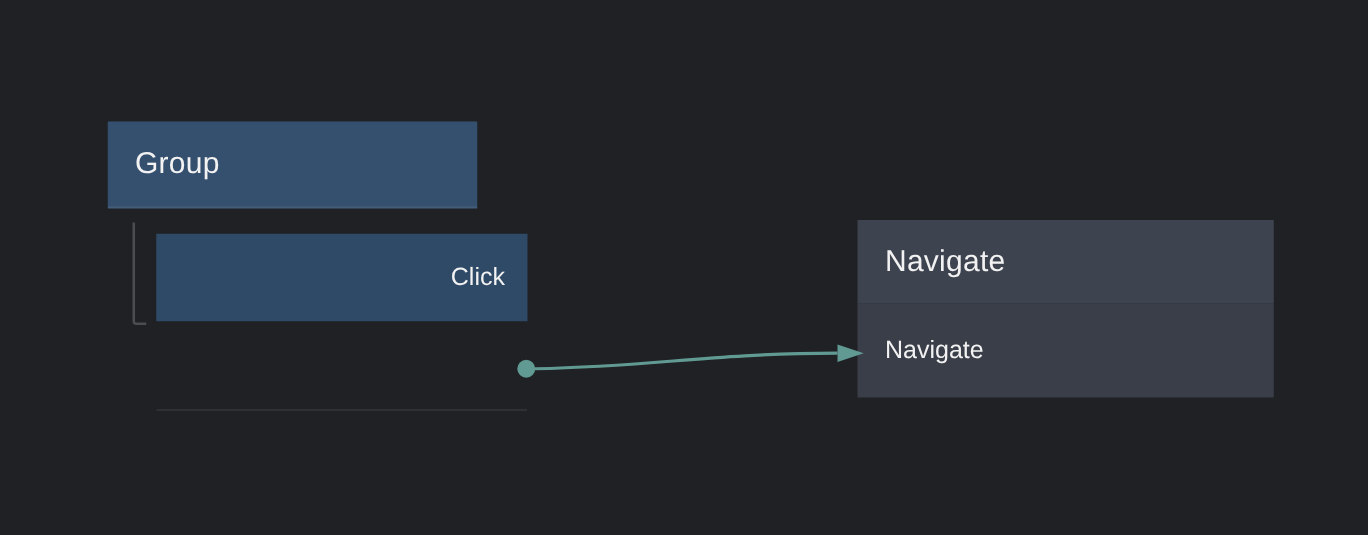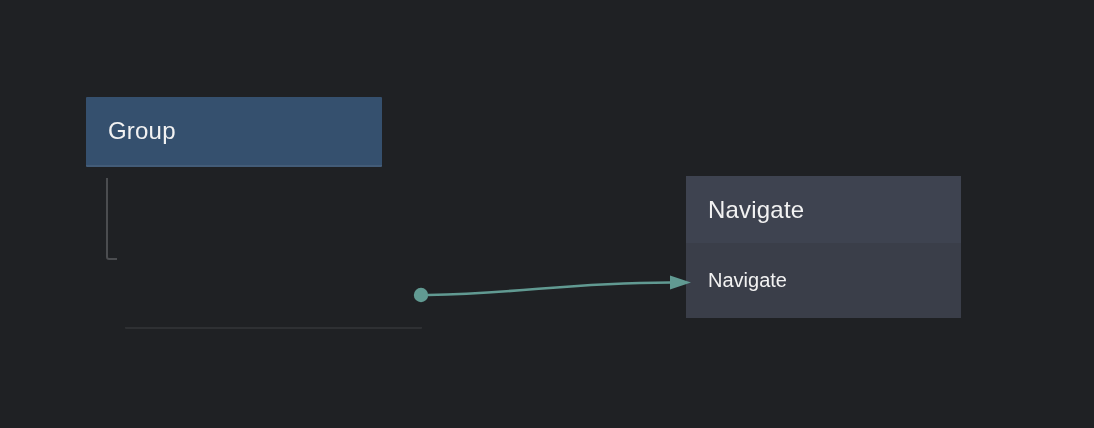--- a/index.html
+++ b/index.html
@@ -61,21 +61,21 @@
     display: flex; align-items: center; justify-content: flex-end;
   }
   .port-label {
     padding-right: 18px;
     font-size: 20px;
   }
 
   
   .node-navigate {
     left: 686px; top: 176px;
-    width: 275px; height: 142px;
+    width: 333px; height: 142px;
   }
   .node-navigate .node-header {
     height: 67px;
     background: var(--action-node-header);
     display: flex; align-items: center;
   }
   .node-navigate .node-body {
     height: 75px;
     background: var(--action-node-body);
     display: flex; align-items: center;
@@ -109,20 +109,23 @@
 </head>
 <body>
 
 <div class="canvas">
 
   <div class="node node-group">
     <div class="node-title">Group</div>
   </div>
 
   <div class="node node-button">
+    <div class="node-body">
+      <div class="port-label">Click</div>
+    </div>
   </div>
 
   <div class="node node-navigate">
     <div class="node-header">
       <div class="node-title">Navigate</div>
     </div>
     <div class="node-body">
       <div class="action-label">Navigate</div>
     </div>
   </div>

